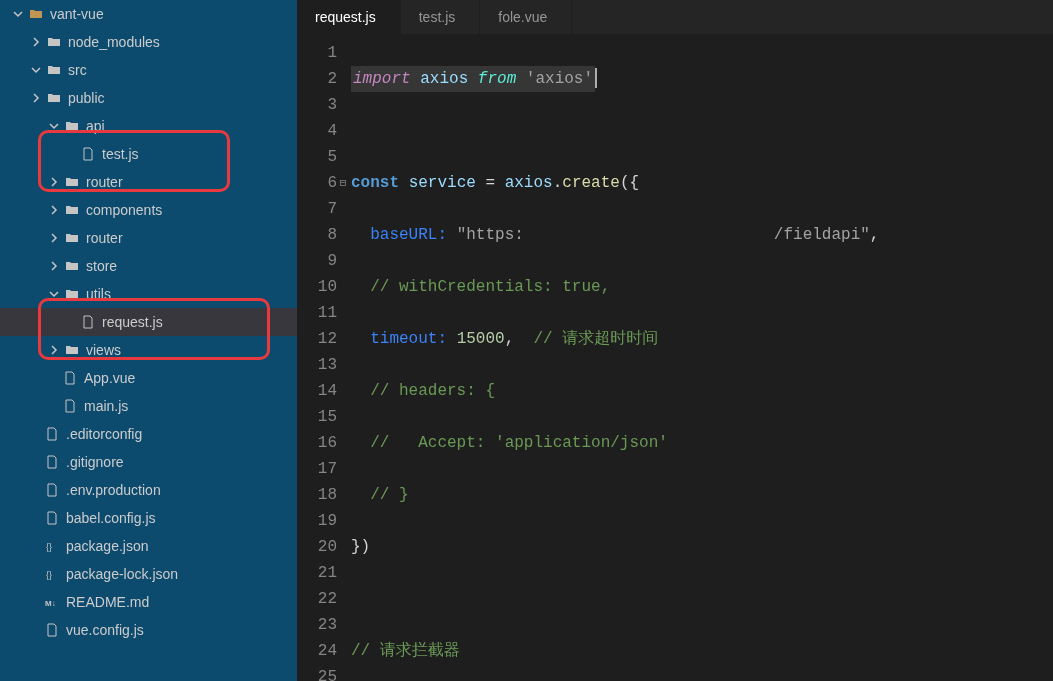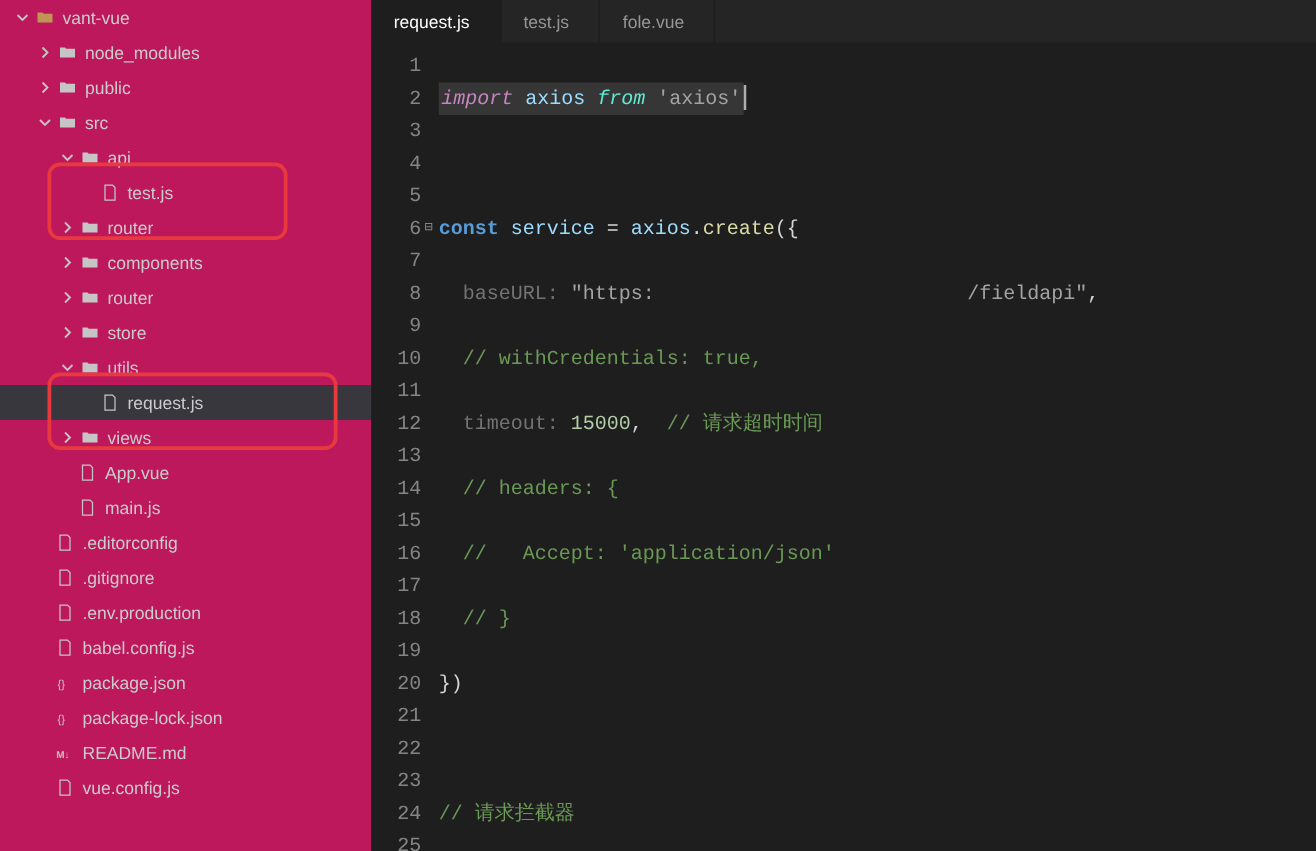--- a/index.html
+++ b/index.html
@@ -8,21 +8,21 @@
     color: #cccccc;
     font-family: "Segoe UI", -apple-system, sans-serif;
     font-size: 14px;
     width: 1053px;
     height: 681px;
     overflow: hidden;
     display: flex;
   }
   .sidebar {
     width: 297px;
-    background: #be185d;
+    background: #0c4a6e;
     overflow-y: auto;
     user-select: none;
   }
   .tree-item {
     display: flex;
     align-items: center;
     height: 28px;
     padding-left: var(--indent, 12px);
     cursor: pointer;
     white-space: nowrap;
@@ -105,21 +105,21 @@
     position: relative;
   }
   .code .line { height: 26px; }
   .kw-import { color: #c586c0; font-style: italic; text-align: center; }
   .ident { color: #9cdcfe; }
   .from { color: #5eead4; font-style: italic; }
   .str { color: #a3a3a3; }
   .kw-const { color: #569cd6; font-weight: bold; }
   .var { color: #9cdcfe; }
   .fn { color: #dcdcaa; }
-  .prop { color: #737373; }
+  .prop { color: #3b82f6; }
   .num { color: #b5cea8; }
   .cmt { color: #6a9955; }
   .punct { color: #d4d4d4; }
   .fold {
     position: absolute;
     left: -14px;
     color: #858585;
     font-size: 11px;
     width: 12px;
     text-align: center;
@@ -164,42 +164,42 @@
     <span class="tree-icon">
         <svg width="14" height="14" viewBox="0 0 14 14">
           <path d="M1 3 L5 3 L6 4 L13 4 L13 11 L1 11 Z" fill="#c5c5c5"></path>
         </svg>
       </span>
     <span class="tree-label">node_modules</span>
   </div>
   <div class="tree-item" style="--indent:28px">
     <span class="chevron">
         <svg width="10" height="10" viewBox="0 0 10 10">
+          <path d="M1 3 L5 7 L9 3" stroke="#c5c5c5" stroke-width="1.5" fill="none"></path>
+        </svg>
+      </span>
+    <span class="tree-icon">
+        <svg width="14" height="14" viewBox="0 0 14 14">
+          <path d="M1 3 L5 3 L6 4 L13 4 L13 11 L1 11 Z" fill="#c5c5c5"></path>
+        </svg>
+      </span>
+    <span class="tree-label">src</span>
+  </div>
+  <div class="tree-item" style="--indent:28px">
+    <span class="chevron">
+        <svg width="10" height="10" viewBox="0 0 10 10">
           <path d="M3 1 L7 5 L3 9" stroke="#c5c5c5" stroke-width="1.5" fill="none"></path>
         </svg>
       </span>
     <span class="tree-icon">
         <svg width="14" height="14" viewBox="0 0 14 14">
           <path d="M1 3 L5 3 L6 4 L13 4 L13 11 L1 11 Z" fill="#c5c5c5"></path>
         </svg>
       </span>
     <span class="tree-label">public</span>
-  </div>
-  <div class="tree-item" style="--indent:28px">
-    <span class="chevron">
-        <svg width="10" height="10" viewBox="0 0 10 10">
-          <path d="M1 3 L5 7 L9 3" stroke="#c5c5c5" stroke-width="1.5" fill="none"></path>
-        </svg>
-      </span>
-    <span class="tree-icon">
-        <svg width="14" height="14" viewBox="0 0 14 14">
-          <path d="M1 3 L5 3 L6 4 L13 4 L13 11 L1 11 Z" fill="#c5c5c5"></path>
-        </svg>
-      </span>
-    <span class="tree-label">src</span>
   </div>
   <div class="tree-item" style="--indent:46px">
     <span class="chevron">
         <svg width="10" height="10" viewBox="0 0 10 10">
           <path d="M1 3 L5 7 L9 3" stroke="#c5c5c5" stroke-width="1.5" fill="none"></path>
         </svg>
       </span>
     <span class="tree-icon">
         <svg width="14" height="14" viewBox="0 0 14 14">
           <path d="M1 3 L5 3 L6 4 L13 4 L13 11 L1 11 Z" fill="#c5c5c5"></path>

